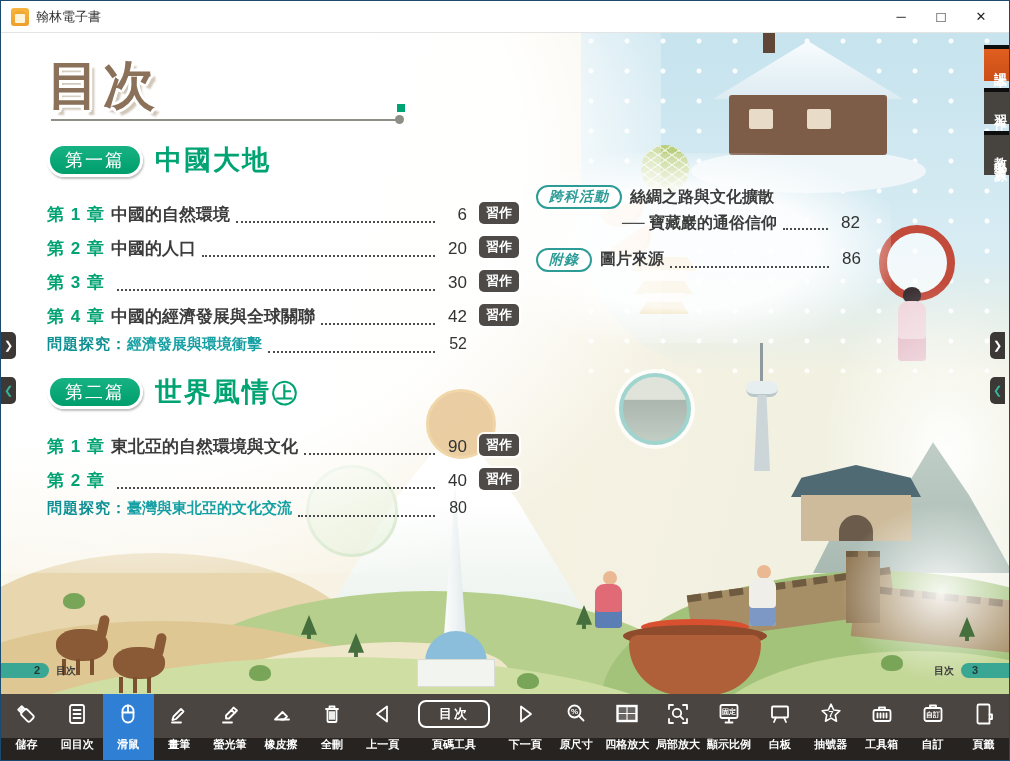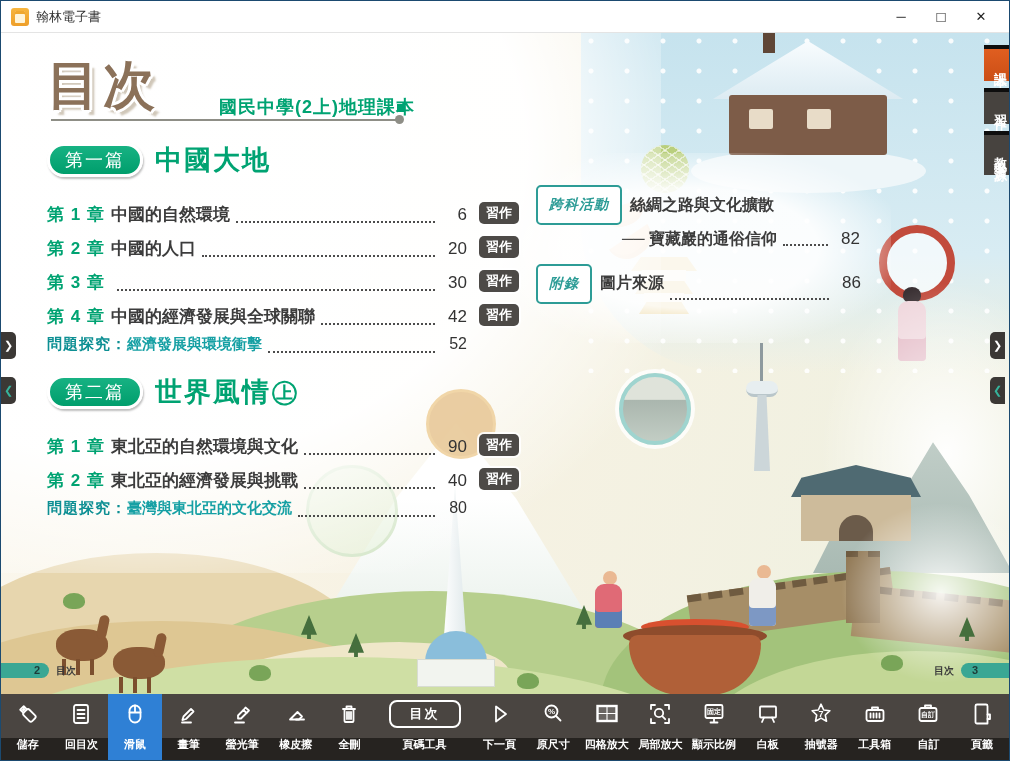--- a/index.html
+++ b/index.html
@@ -176,21 +176,21 @@
   .row.explore { margin-top:6px; height:22px; }
   .row.explore .ch { width:auto; color:#0d8f93; font-size:15px; }
   .row.explore .tt { color:#16a0a4; font-size:15px; }
   .row.explore .leader { border-color:#4c4c4c; }
   .row.explore .pg { font-size:16px; }
   .sec2 { margin-top:18px; }
 
   .toc-extras { position:absolute; left:535px; top:152px; width:325px; }
   .extra-head { display:flex; align-items:center; gap:8px; }
   .extra-badge { border:2px solid #2d9c96; color:#2d9c96; background:rgba(255,255,255,.92);
-                 border-radius:5px; padding:9px 11px; font-size:14px; font-style:italic;
+                 border-radius:12px; padding:1px 11px; font-size:14px; font-style:italic;
                  font-weight:bold; flex:none; letter-spacing:1px; }
   .extra-t1 { color:#3c3c3c; font-size:16px; font-weight:bold; }
   .extra-l2 { display:flex; align-items:baseline; margin:4px 0 0 86px; width:238px; }
   .extra-l2 .t { color:#3c3c3c; font-size:16px; font-weight:bold; flex:none; }
   .extra2 { display:flex; align-items:baseline; margin-top:14px; }
   .extra2 .leader, .extra-l2 .leader { border-bottom:2px dotted #4c4c4c; }
   .extra2 .extra-t1 { margin-left:8px; }
 
   
   .side-tabs { position:absolute; right:0; top:12px; width:25px; display:flex;
@@ -312,21 +312,20 @@
       <div class="il il-potrim"></div>
       <div class="il il-pot"></div>
       <div class="vg vg-green"></div>
       <div class="il il-paper"></div>
       <div class="il il-paper2"></div>
       <div class="vg vg-orange"></div>
       <div class="vg vg-teal"></div>
     </div>
 
     <div class="page-title">目次</div>
-    <div class="page-subtitle outline-w">國民中學(2上)地理課本</div>
     <div class="title-rule"></div>
     <div class="title-rule-sq"></div>
     <div class="title-rule-dot"></div>
 
     <div class="toc-left">
       <div class="sec-head">
         <span class="sec-badge">第一篇</span>
         <span class="sec-title outline-w">中國大地</span>
       </div>
       <div class="row first">
@@ -369,21 +368,20 @@
       </div>
       <div class="row first">
         <span class="ch">第 1 章</span>
         <span class="tt">東北亞的自然環境與文化</span>
         <span class="leader"></span>
         <span class="pg">90</span>
         <span class="hw">習作</span>
       </div>
       <div class="row">
         <span class="ch">第 2 章</span>
-        <span class="tt">東北亞的經濟發展與挑戰</span>
         <span class="leader"></span>
         <span class="pg">40</span>
         <span class="hw">習作</span>
       </div>
       <div class="row explore">
         <span class="ch">問題探究：</span>
         <span class="tt">臺灣與東北亞的文化交流</span>
         <span class="leader"></span>
         <span class="pg">80</span>
       </div>
@@ -501,20 +499,28 @@
       <div class="tb-ico">
         <svg width="26" height="26" viewBox="0 0 26 26" fill="none" stroke="#fff" stroke-width="1.8" stroke-linejoin="round" stroke-linecap="round">
             <path d="M7 8h12M10.5 8V5.5h5V8"></path>
             <rect x="8.5" y="8" width="9" height="13" rx="1"></rect>
             <path d="M11 11v7M13 11v7M15 11v7"></path>
           </svg>
       </div>
       <div class="tb-lab">全刪</div>
     </div>
 
+    <div class="tb-item">
+      <div class="tb-ico">
+        <svg width="26" height="26" viewBox="0 0 26 26" fill="none" stroke="#fff" stroke-width="1.8" stroke-linejoin="round">
+            <path d="M17 5.5v15L7 13z"></path>
+          </svg>
+      </div>
+      <div class="tb-lab">上一頁</div>
+    </div>
 
     <div class="tb-item wide">
       <div class="tb-ico">
         <div class="pgbox">目次</div>
       </div>
       <div class="tb-lab">頁碼工具</div>
     </div>
 
     <div class="tb-item">
       <div class="tb-ico">

